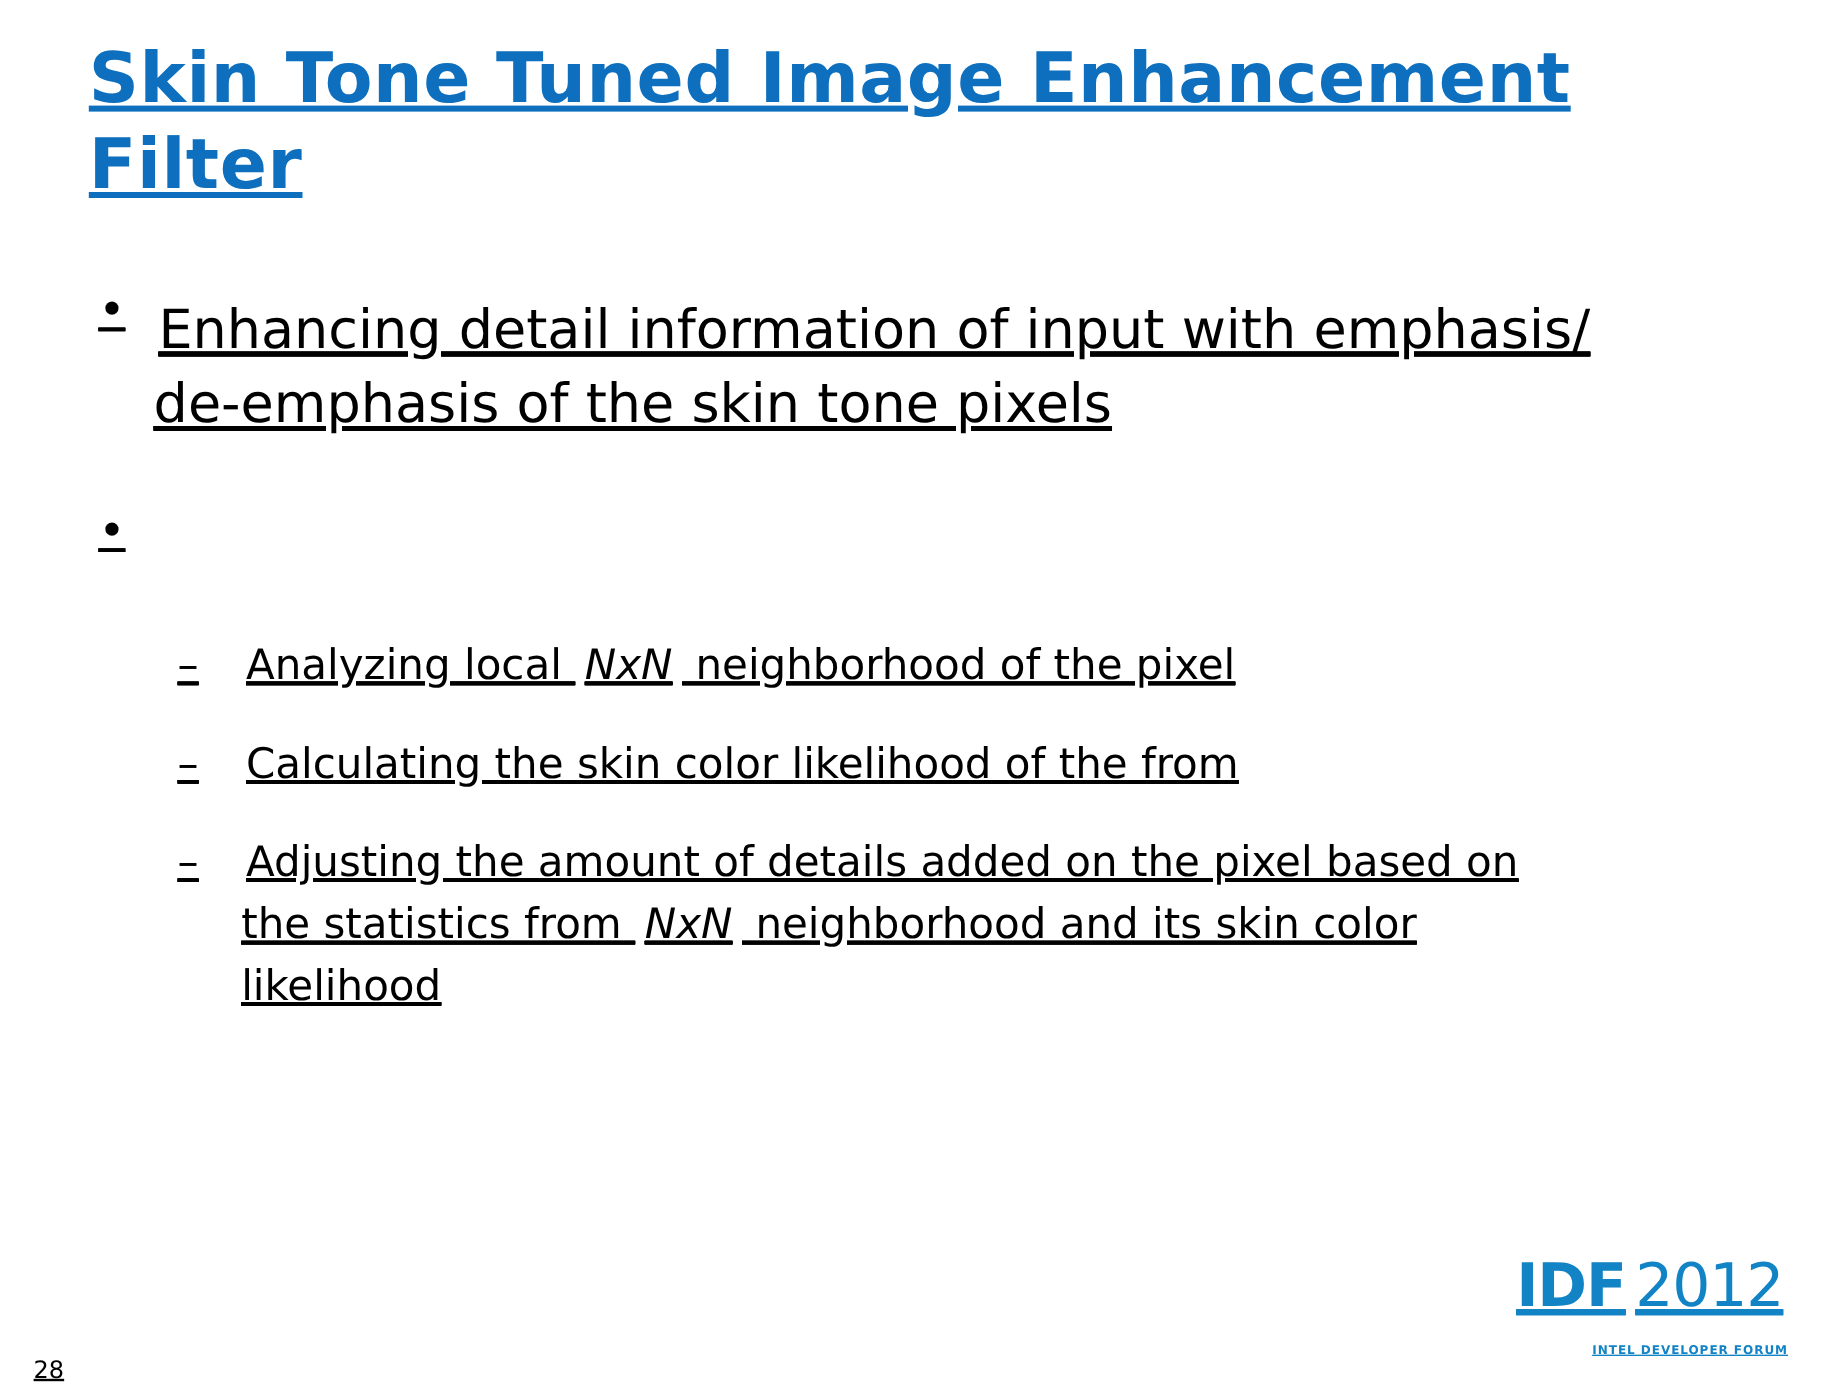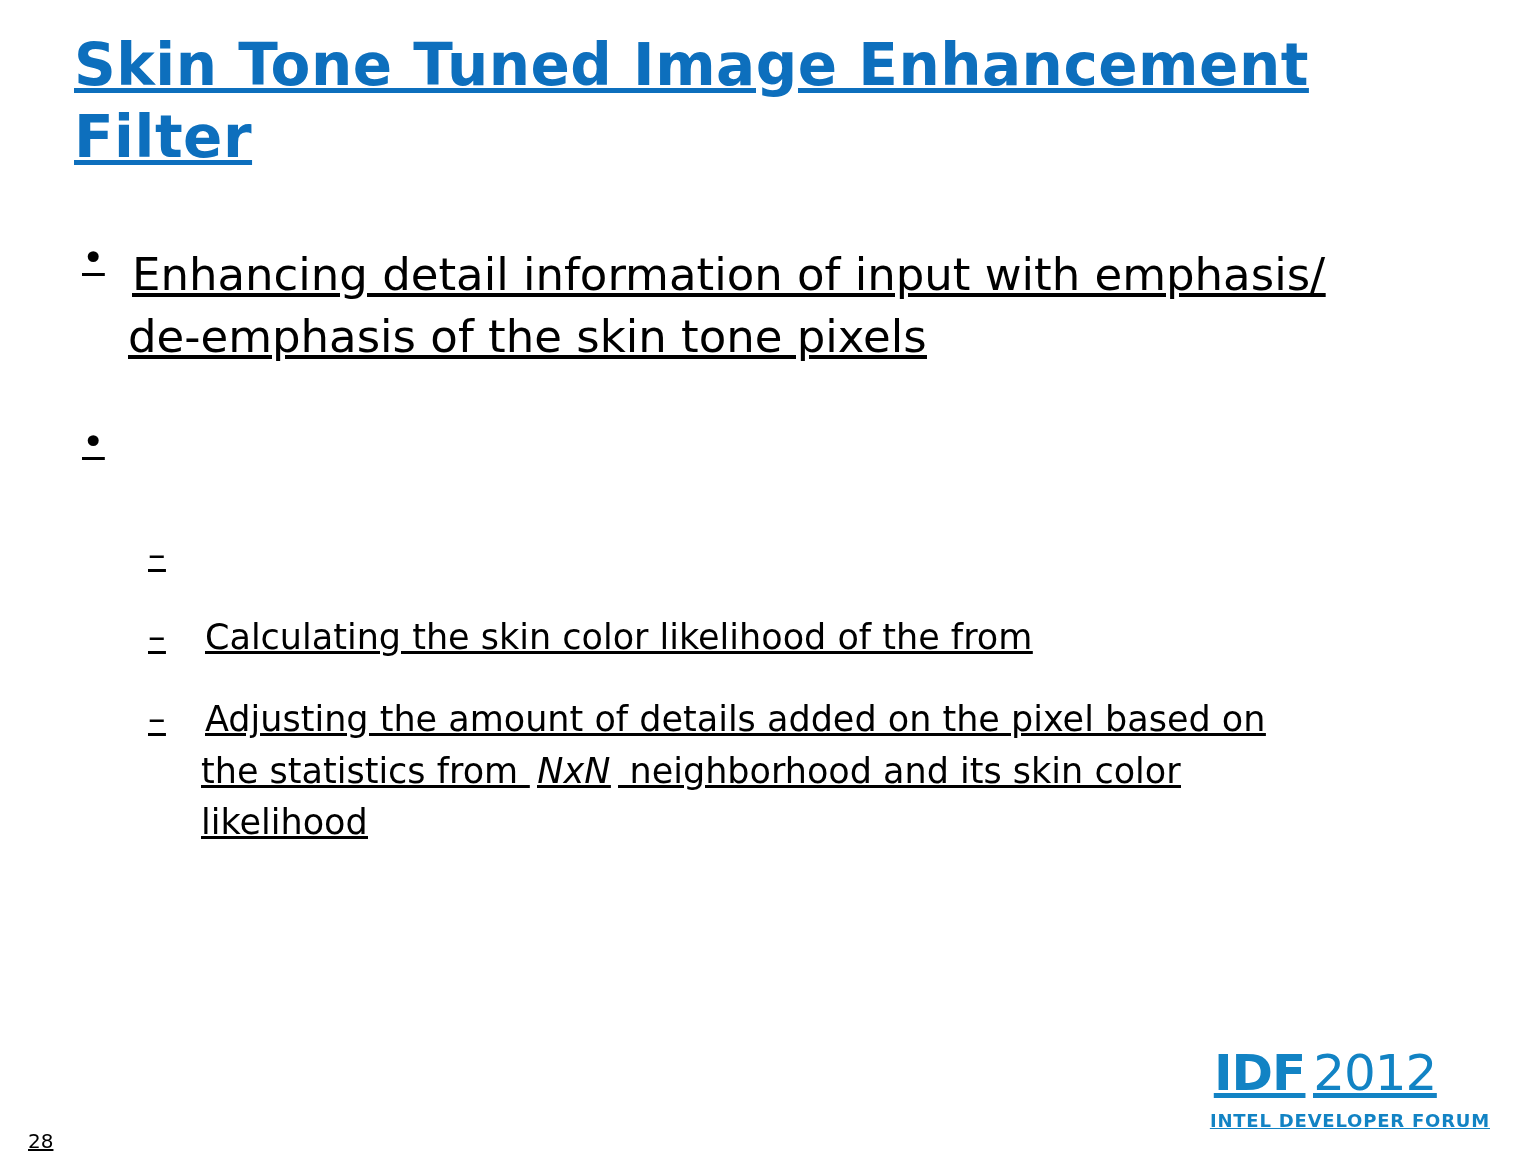--- a/index.html
+++ b/index.html
@@ -85,35 +85,35 @@
     bottom: 6px;
     font-size: 20px;
     color: var(--text-black);
   }
 
   .logo {
     position: absolute;
     right: 50px;
     bottom: 24px;
     color: var(--logo-blue);
-    text-align: left;
+    text-align: right;
   }
   .logo-line {
     font-size: 50px;
     line-height: 1;
     letter-spacing: -1px;
     white-space: nowrap;
   }
   .logo-idf { font-weight: bold; }
   .logo-year { font-weight: normal; }
   .logo-tagline {
-    font-size: 18px;
+    font-size: 10px;
     font-weight: bold;
     letter-spacing: 0.8px;
-    margin-top: 4px;
+    margin-top: 16px;
     white-space: nowrap;
   }
 </style>
 </head>
 <body>
 
 <div class="slide">
 
   <h1 class="title">Skin Tone Tuned Image Enhancement
 Filter</h1>
@@ -127,20 +127,21 @@
     </div>
 
     <div class="bullet">
       <span class="marker">•</span>
     </div>
 
     <div class="subbullets">
 
       <div class="sub">
         <span class="marker">–</span>
+        <span class="stext"><span>Analyzing local </span><span class="it">NxN</span><span> neighborhood of the pixel</span></span>
       </div>
 
       <div class="sub">
         <span class="marker">–</span>
         <span class="stext"><span>Calculating the skin color likelihood of the from</span></span>
       </div>
 
       <div class="sub">
         <span class="marker">–</span>
         <span class="stext"><span>Adjusting the amount of details added on the pixel based on

